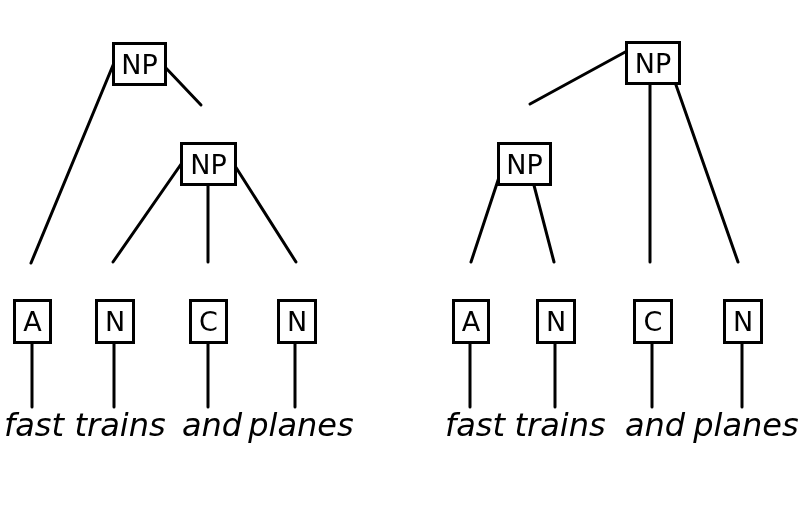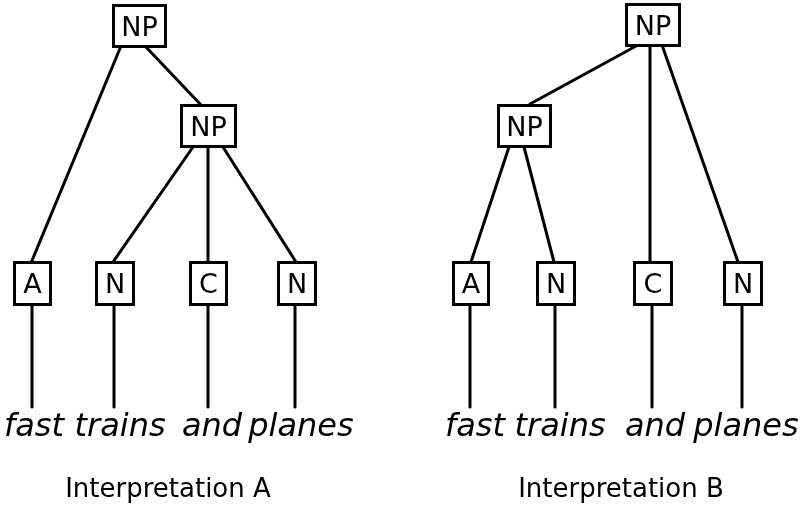--- a/index.html
+++ b/index.html
@@ -32,20 +32,21 @@
     position: absolute;
     box-sizing: border-box;
     border: 3.5px solid #000000;
     background: #ffffff;
     display: flex;
     align-items: center;
     justify-content: center;
     font-size: 27px;
     line-height: 1;
     color: #000000;
+    margin-top: 38px;
   }
   .word {
     position: absolute;
     transform: translateX(-50%);
     font-style: italic;
     font-size: 32px;
     line-height: 1;
     white-space: nowrap;
     color: #000000;
   }
@@ -91,29 +92,27 @@
   <div class="node-box" style="left:13px;  top:261px; width:39px; height:45px;">A</div>
   <div class="node-box" style="left:95px;  top:261px; width:40px; height:45px;">N</div>
   <div class="node-box" style="left:189px; top:261px; width:39px; height:45px;">C</div>
   <div class="node-box" style="left:277px; top:261px; width:40px; height:45px;">N</div>
 
   <div class="word" style="left:34px;  top:409px;">fast</div>
   <div class="word" style="left:120px; top:409px;">trains</div>
   <div class="word" style="left:212px; top:409px;">and</div>
   <div class="word" style="left:301px; top:409px;">planes</div>
 
-  <div class="caption" style="left:168px; top:475px;">Interpretation A</div>
 
   <div class="node-box" style="left:625px; top:3px;  width:56px; height:44px;">NP</div>
   <div class="node-box" style="left:497px; top:104px; width:55px; height:44px;">NP</div>
   <div class="node-box" style="left:452px; top:261px; width:38px; height:45px;">A</div>
   <div class="node-box" style="left:536px; top:261px; width:40px; height:45px;">N</div>
   <div class="node-box" style="left:633px; top:261px; width:40px; height:45px;">C</div>
   <div class="node-box" style="left:723px; top:261px; width:40px; height:45px;">N</div>
 
   <div class="word" style="left:475px; top:409px;">fast</div>
   <div class="word" style="left:560px; top:409px;">trains</div>
   <div class="word" style="left:655px; top:409px;">and</div>
   <div class="word" style="left:746px; top:409px;">planes</div>
 
-  <div class="caption" style="left:621px; top:475px;">Interpretation B</div>
 
 </div>
 
 </body></html>

